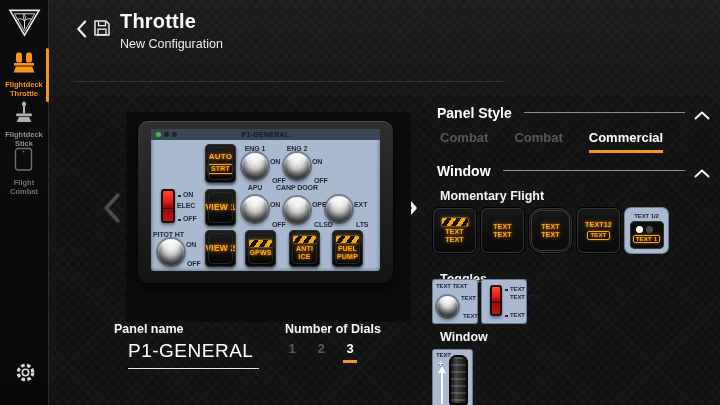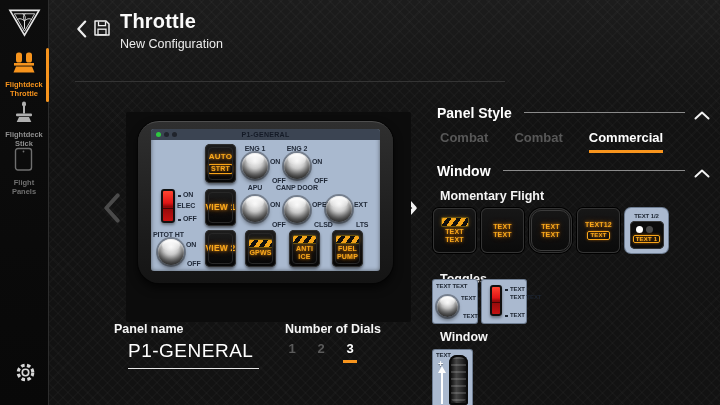--- a/index.html
+++ b/index.html
@@ -23,21 +23,21 @@
   .save-btn{position:absolute;left:92px;top:19px;width:19px;height:19px;background:none;border:0;padding:0;cursor:pointer;}
   .page-title{position:absolute;left:120px;top:10px;margin:0;font-size:20px;font-weight:600;color:#fafafa;letter-spacing:.2px;}
   .page-subtitle{position:absolute;left:120px;top:37px;font-size:12.5px;font-weight:400;color:#ececec;}
   
   .tabs{position:absolute;left:93px;top:60px;display:flex;gap:46px;}
   .tab{font-size:13px;font-weight:600;color:#575757;line-height:15px;padding:0 3px 4px;cursor:pointer;border-bottom:3px solid transparent;}
   .tab.active{color:#fff;border-bottom-color:#f7941d;}
   .tabs-rule{position:absolute;left:75px;top:81px;width:430px;height:1px;background:#343434;}
   
   .stage{position:absolute;left:126px;top:112px;width:285px;height:210px;background:#0c0c0c;border-radius:2px;}
-  .device{position:absolute;left:12px;top:9px;width:255px;height:162px;border-radius:21px;
+  .device{position:absolute;left:12px;top:9px;width:255px;height:162px;border-radius:10px;
     background:linear-gradient(180deg,#2f2f2f,#1b1b1b 70%,#141414);border-top:1px solid #4e4e4e;
     box-shadow:0 0 0 1px #050505,0 5px 10px rgba(0,0,0,.7);}
   .screen{position:absolute;left:13px;top:7px;width:229px;height:142px;border-radius:3px;overflow:hidden;background:#a9b9cf;box-shadow:inset 0 0 4px rgba(0,0,0,.5);}
   .titlebar{position:relative;height:11px;background:#3b4452;display:flex;align-items:center;padding-left:5px;gap:3px;}
   .dot{width:5px;height:5px;border-radius:50%;background:#20242c;}
   .dot.green{background:#2ec840;}
   .wtitle{position:absolute;left:0;right:0;text-align:center;font-size:7px;font-weight:700;color:#141a26;letter-spacing:.3px;}
   .panel{position:relative;width:100%;height:131px;}
   .plabel{position:absolute;font-size:7px;font-weight:700;color:#222b3a;white-space:nowrap;letter-spacing:-.1px;}
   .plabel.ctr{text-align:center;}
@@ -157,21 +157,21 @@
     </div>
 
     <div class="side-item" style="top:147px">
       <span>
         <svg viewBox="0 0 20 25" width="20" height="25">
           <rect x="1.5" y="1.5" width="16" height="21.5" rx="2.5" fill="none" stroke="#6f6f6f" stroke-width="1.4"></rect>
           <circle cx="9.5" cy="4.5" r="0.9" fill="#6f6f6f"></circle>
         </svg>
       </span>
       <span class="side-label" style="color:#6f6f6f">Flight
-Panels</span>
+Combat</span>
     </div>
 
     <button class="settings-btn">
       <span>
         <svg viewBox="0 0 24 24" width="25" height="25">
           <circle cx="12" cy="12" r="7" fill="none" stroke="#d8d8d8" stroke-width="3" stroke-dasharray="3.4 2.3"></circle>
           <circle cx="12" cy="12" r="3.1" fill="none" stroke="#d8d8d8" stroke-width="1.6"></circle>
         </svg>
       </span>
     </button>

